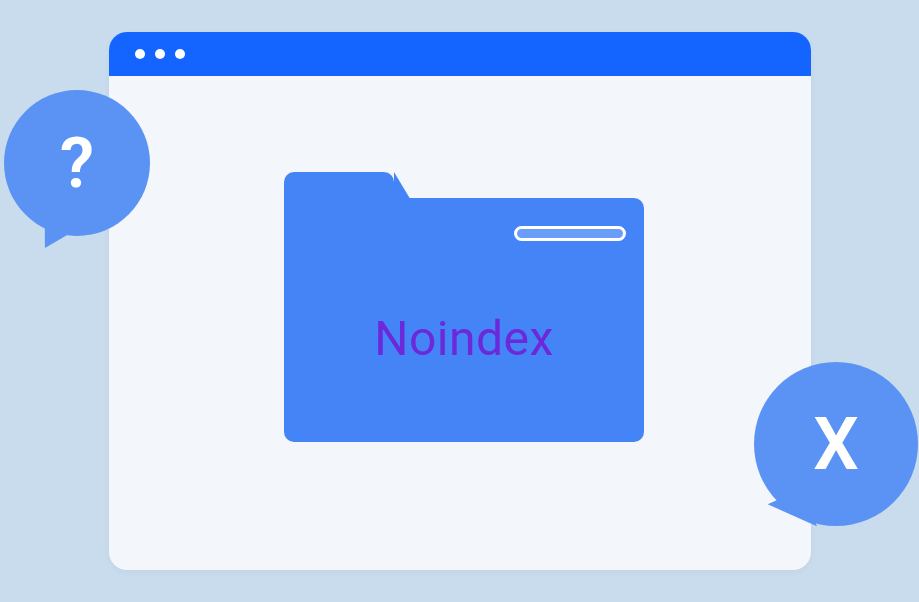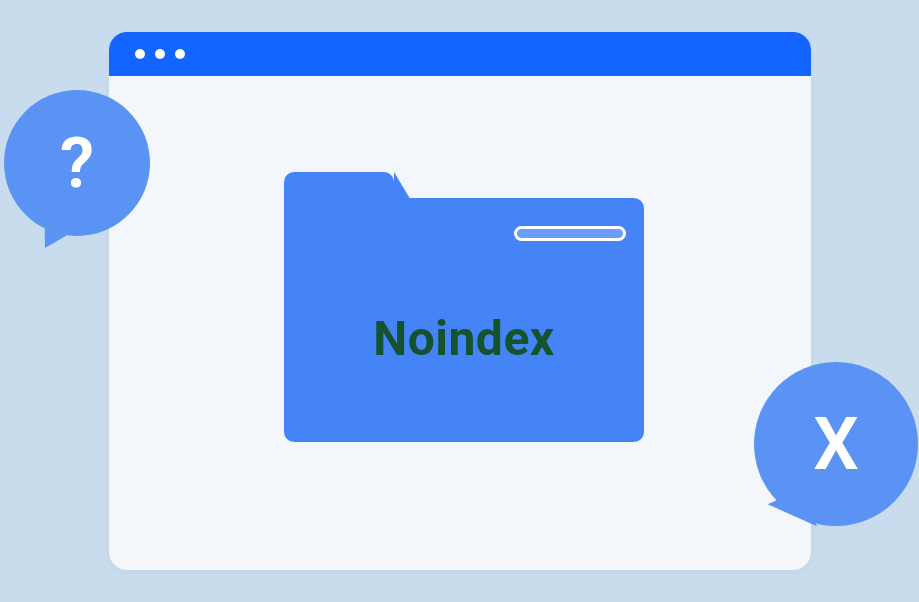--- a/index.html
+++ b/index.html
@@ -83,23 +83,23 @@
   }
   .folder-label {
     position: absolute;
     left: 0;
     top: 44px;
     width: 100%;
     height: 244px;
     display: flex;
     align-items: center;
     justify-content: center;
-    color: #14532d;
+    color: #6d28d9;
     font-size: 48px;
-    font-weight: 700;
+    font-weight: 400;
     letter-spacing: 0.5px;
   }
   .bubble {
     position: absolute;
     border-radius: 50%;
     display: flex;
     align-items: center;
     justify-content: center;
     color: #ffffff;
     font-weight: 600;

